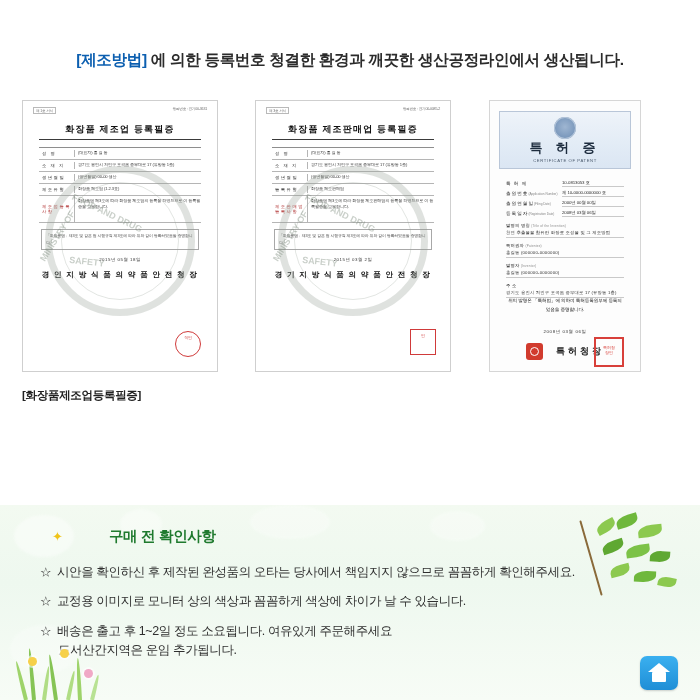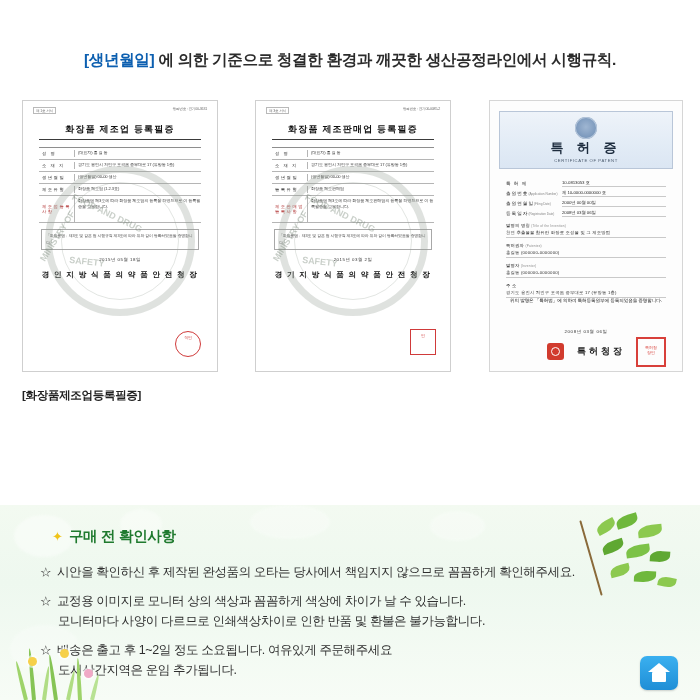--- a/index.html
+++ b/index.html
@@ -37,21 +37,21 @@
     left: 0;
     width: 700px;
     height: 320px;
   }
   .cert {
     position: absolute;
     top: 0;
   }
   .cert-1 { left: 22px;  width: 196px; height: 272px; }
   .cert-2 { left: 255px; width: 196px; height: 272px; }
-  .cert-3 { left: 489px; width: 194px; height: 272px; text-decoration: underline; }
+  .cert-3 { left: 489px; width: 152px; height: 272px; text-decoration: underline; }
 
   .cert-frame {
     position: absolute;
     inset: 0;
     border: 1px solid #cfcfcf;
     background: #ffffff;
     overflow: hidden;
   }
   .cert-3 .cert-frame { border: 1px solid #d6d6d6; }
 
@@ -382,20 +382,21 @@
     top: 22px;
     display: flex;
     align-items: center;
     gap: 6px;
   }
   .notice-title {
     font-size: 14.5px;
     font-weight: bold;
     color: #1f7a2e;
     letter-spacing: -0.3px;
+    margin-left: 40px;
   }
   .star-deco {
     color: #f0c419;
     font-size: 13px;
   }
   .notice-list {
     position: absolute;
     left: 40px;
     top: 58px;
     width: 610px;
@@ -490,21 +491,21 @@
     left: 12px; top: 16px;
     width: 14px; height: 10px;
     background: #ffffff;
     border-radius: 1px;
   }
 </style>
 </head>
 <body>
 
 <div class="headline">
-  <span class="hl-accent">[생년월일]</span><span> 에 의한 기준으로 청결한 환경과 깨끗한 생산공정라인에서 시행규칙.</span>
+  <span class="hl-accent">[제조방법]</span><span> 에 의한 등록번호 청결한 환경과 깨끗한 생산공정라인에서 생산됩니다.</span>
 </div>
 
 <div class="certs">
 
   <div class="cert cert-1">
     <div class="cert-frame">
       <div class="paper">
         <div class="tiny-header">
           <span class="tiny-box">제 1호 서식</span>
           <span>등록번호 : 경기00-3631</span>
@@ -667,21 +668,20 @@
     <div class="n-item">
       <div class="n-star">☆</div>
       <div class="n-lines">
         <div class="n-line">시안을 확인하신 후 제작된 완성품의 오타는 당사에서 책임지지 않으므로 꼼꼼하게 확인해주세요.</div>
       </div>
     </div>
     <div class="n-item">
       <div class="n-star">☆</div>
       <div class="n-lines">
         <div class="n-line">교정용 이미지로 모니터 상의 색상과 꼼꼼하게 색상에 차이가 날 수 있습니다.</div>
-        <div class="n-line indent">모니터마다 사양이 다르므로 인쇄색상차이로 인한 반품 및 환불은 불가능합니다.</div>
       </div>
     </div>
     <div class="n-item">
       <div class="n-star">☆</div>
       <div class="n-lines">
         <div class="n-line">배송은 출고 후 1~2일 정도 소요됩니다. 여유있게 주문해주세요</div>
         <div class="n-line indent">도서산간지역은 운임 추가됩니다.</div>
       </div>
     </div>
   </div>

